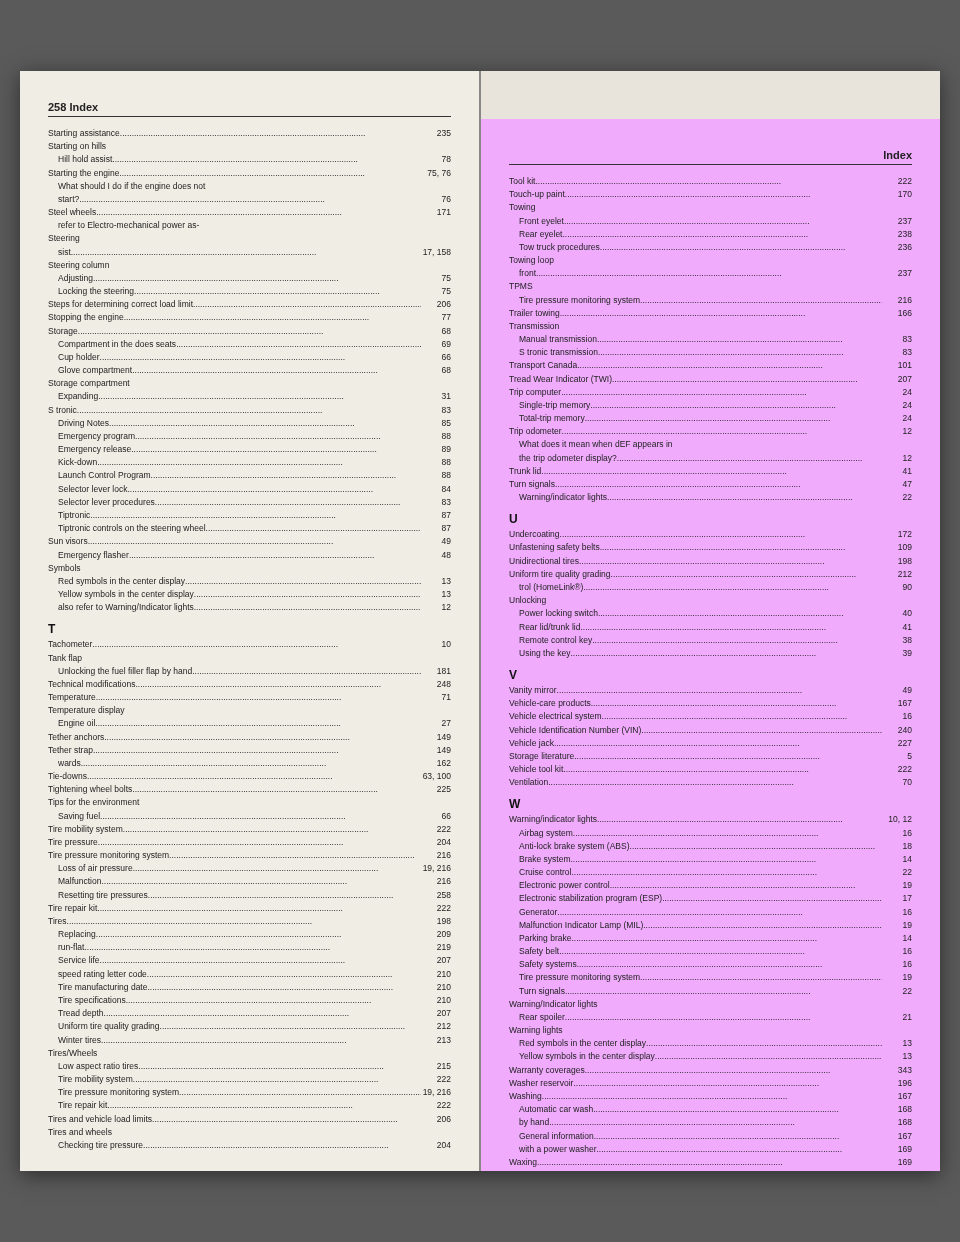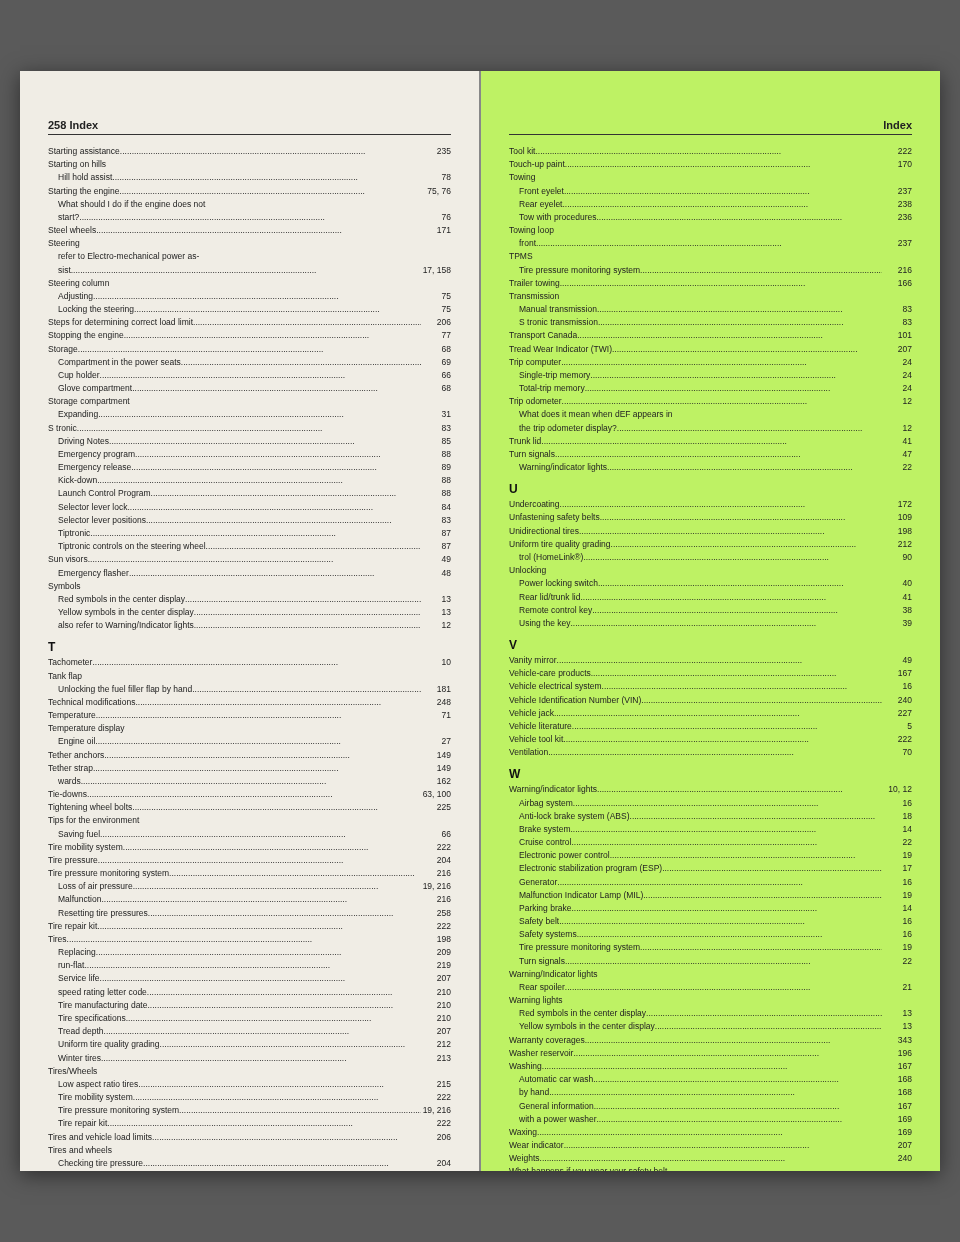--- a/index.html
+++ b/index.html
@@ -15,31 +15,32 @@
     .book-spread {
       width: 920px;
       height: 1100px;
       display: flex;
       background: #e8e4dc;
       box-shadow: 0 4px 20px rgba(0,0,0,0.5);
       position: relative;
     }
     .page {
       flex: 1;
-      padding: 48px 28px;
+      padding: 30px 28px;
       background: #f5f2ec;
       overflow: hidden;
       position: relative;
     }
     .page-left {
       background: #f0ede5;
       border-right: 2px solid #888;
     }
     .page-right {
-      background: #bef264;
+      background: #f0abfc;
+      margin-top: 48px;
     }
     .page-header {
       font-size: 11px;
       font-weight: bold;
       color: #222;
       margin-bottom: 10px;
       padding-bottom: 3px;
       border-bottom: 1px solid #333;
     }
     .entry-row {
@@ -103,27 +104,27 @@
         <div class="entry-row indent1">
           <span class="label">start?</span>
           <span class="filler"> ........................................................................................................</span>
           <span class="pagenum">76</span>
         </div>
         <div class="entry-row">
           <span class="label">Steel wheels</span>
           <span class="filler"> ........................................................................................................</span>
           <span class="pagenum">171</span>
         </div>
+        <div class="entry-row indent1">
+          <span class="label">refer to Electro-mechanical power as-</span>
+        </div>
         <div class="entry-row">
           <span class="label">Steering</span>
         </div>
         <div class="entry-row indent1">
-          <span class="label">refer to Electro-mechanical power as-</span>
-        </div>
-        <div class="entry-row indent1">
           <span class="label">sist</span>
           <span class="filler"> ........................................................................................................</span>
           <span class="pagenum">17, 158</span>
         </div>
         <div class="entry-row">
           <span class="label">Steering column</span>
         </div>
         <div class="entry-row indent1">
           <span class="label">Adjusting</span>
           <span class="filler"> ........................................................................................................</span>
@@ -143,21 +144,21 @@
           <span class="label">Stopping the engine</span>
           <span class="filler"> ........................................................................................................</span>
           <span class="pagenum">77</span>
         </div>
         <div class="entry-row">
           <span class="label">Storage</span>
           <span class="filler"> ........................................................................................................</span>
           <span class="pagenum">68</span>
         </div>
         <div class="entry-row indent1">
-          <span class="label">Compartment in the power seats</span>
+          <span class="label">Compartment in the does seats</span>
           <span class="filler"> ........................................................................................................</span>
           <span class="pagenum">69</span>
         </div>
         <div class="entry-row indent1">
           <span class="label">Cup holder</span>
           <span class="filler"> ........................................................................................................</span>
           <span class="pagenum">66</span>
         </div>
         <div class="entry-row indent1">
           <span class="label">Glove compartment</span>
@@ -201,21 +202,21 @@
           <span class="label">Launch Control Program</span>
           <span class="filler"> ........................................................................................................</span>
           <span class="pagenum">88</span>
         </div>
         <div class="entry-row indent1">
           <span class="label">Selector lever lock</span>
           <span class="filler"> ........................................................................................................</span>
           <span class="pagenum">84</span>
         </div>
         <div class="entry-row indent1">
-          <span class="label">Selector lever positions</span>
+          <span class="label">Selector lever procedures</span>
           <span class="filler"> ........................................................................................................</span>
           <span class="pagenum">83</span>
         </div>
         <div class="entry-row indent1">
           <span class="label">Tiptronic</span>
           <span class="filler"> ........................................................................................................</span>
           <span class="pagenum">87</span>
         </div>
         <div class="entry-row indent1">
           <span class="label">Tiptronic controls on the steering wheel</span>
@@ -459,21 +460,21 @@
           <span class="label">Front eyelet</span>
           <span class="filler"> ........................................................................................................</span>
           <span class="pagenum">237</span>
         </div>
         <div class="entry-row indent1">
           <span class="label">Rear eyelet</span>
           <span class="filler"> ........................................................................................................</span>
           <span class="pagenum">238</span>
         </div>
         <div class="entry-row indent1">
-          <span class="label">Tow with procedures</span>
+          <span class="label">Tow truck procedures</span>
           <span class="filler"> ........................................................................................................</span>
           <span class="pagenum">236</span>
         </div>
         <div class="entry-row">
           <span class="label">Towing loop</span>
         </div>
         <div class="entry-row indent1">
           <span class="label">front</span>
           <span class="filler"> ........................................................................................................</span>
           <span class="pagenum">237</span>
@@ -626,21 +627,21 @@
           <span class="label">Vehicle Identification Number (VIN)</span>
           <span class="filler"> ........................................................................................................</span>
           <span class="pagenum">240</span>
         </div>
         <div class="entry-row">
           <span class="label">Vehicle jack</span>
           <span class="filler"> ........................................................................................................</span>
           <span class="pagenum">227</span>
         </div>
         <div class="entry-row">
-          <span class="label">Vehicle literature</span>
+          <span class="label">Storage literature</span>
           <span class="filler"> ........................................................................................................</span>
           <span class="pagenum">5</span>
         </div>
         <div class="entry-row">
           <span class="label">Vehicle tool kit</span>
           <span class="filler"> ........................................................................................................</span>
           <span class="pagenum">222</span>
         </div>
         <div class="entry-row">
           <span class="label">Ventilation</span>

